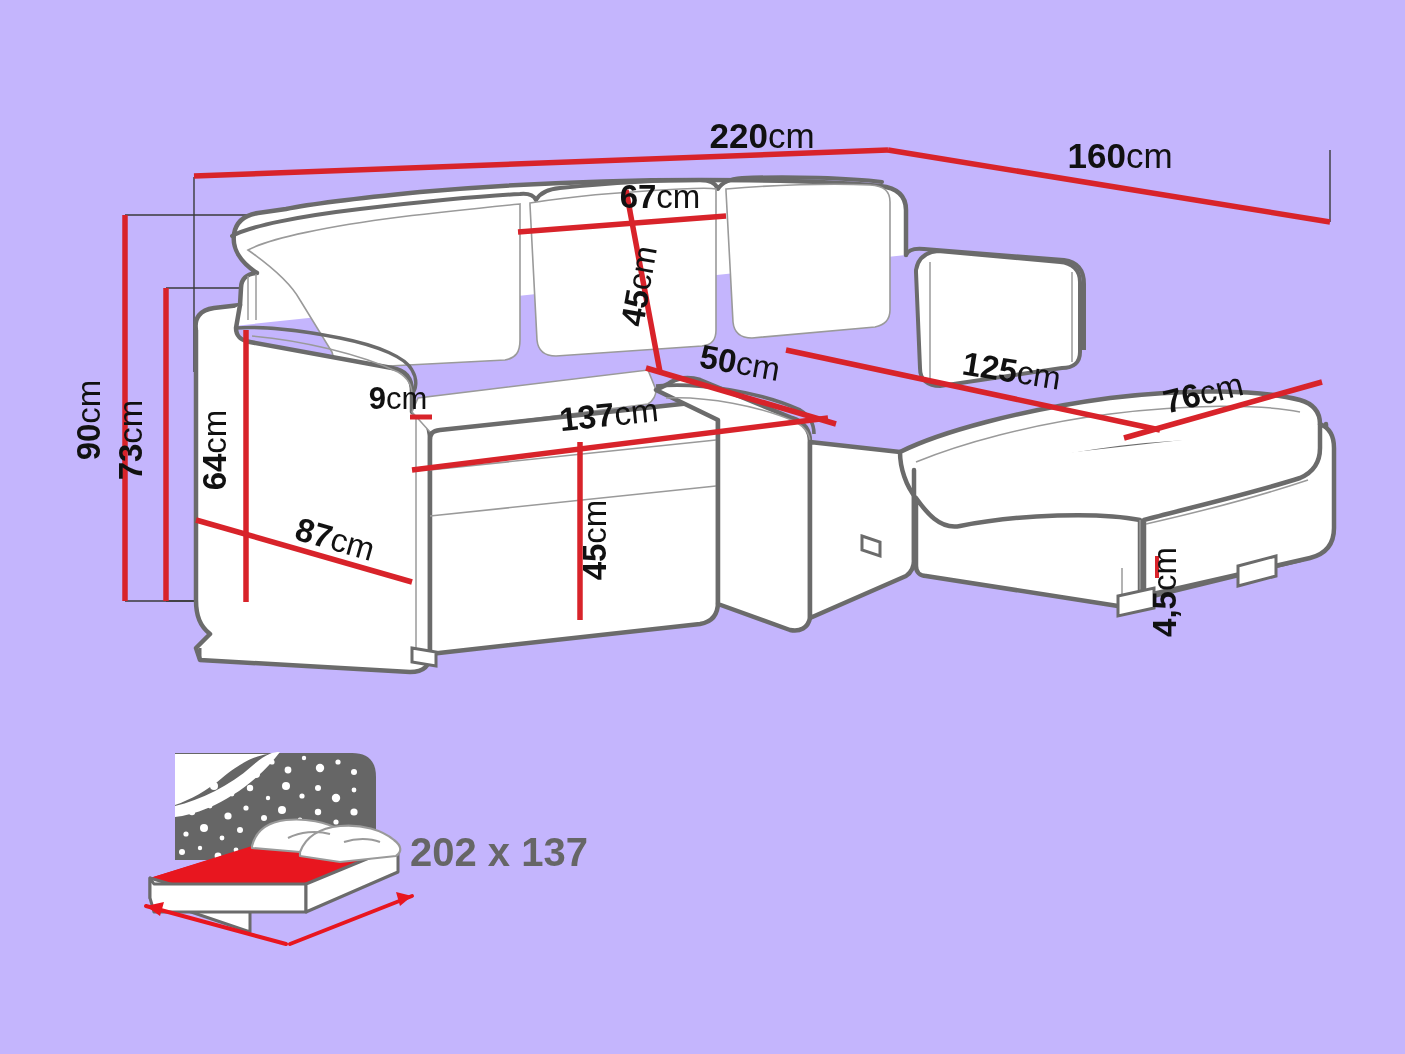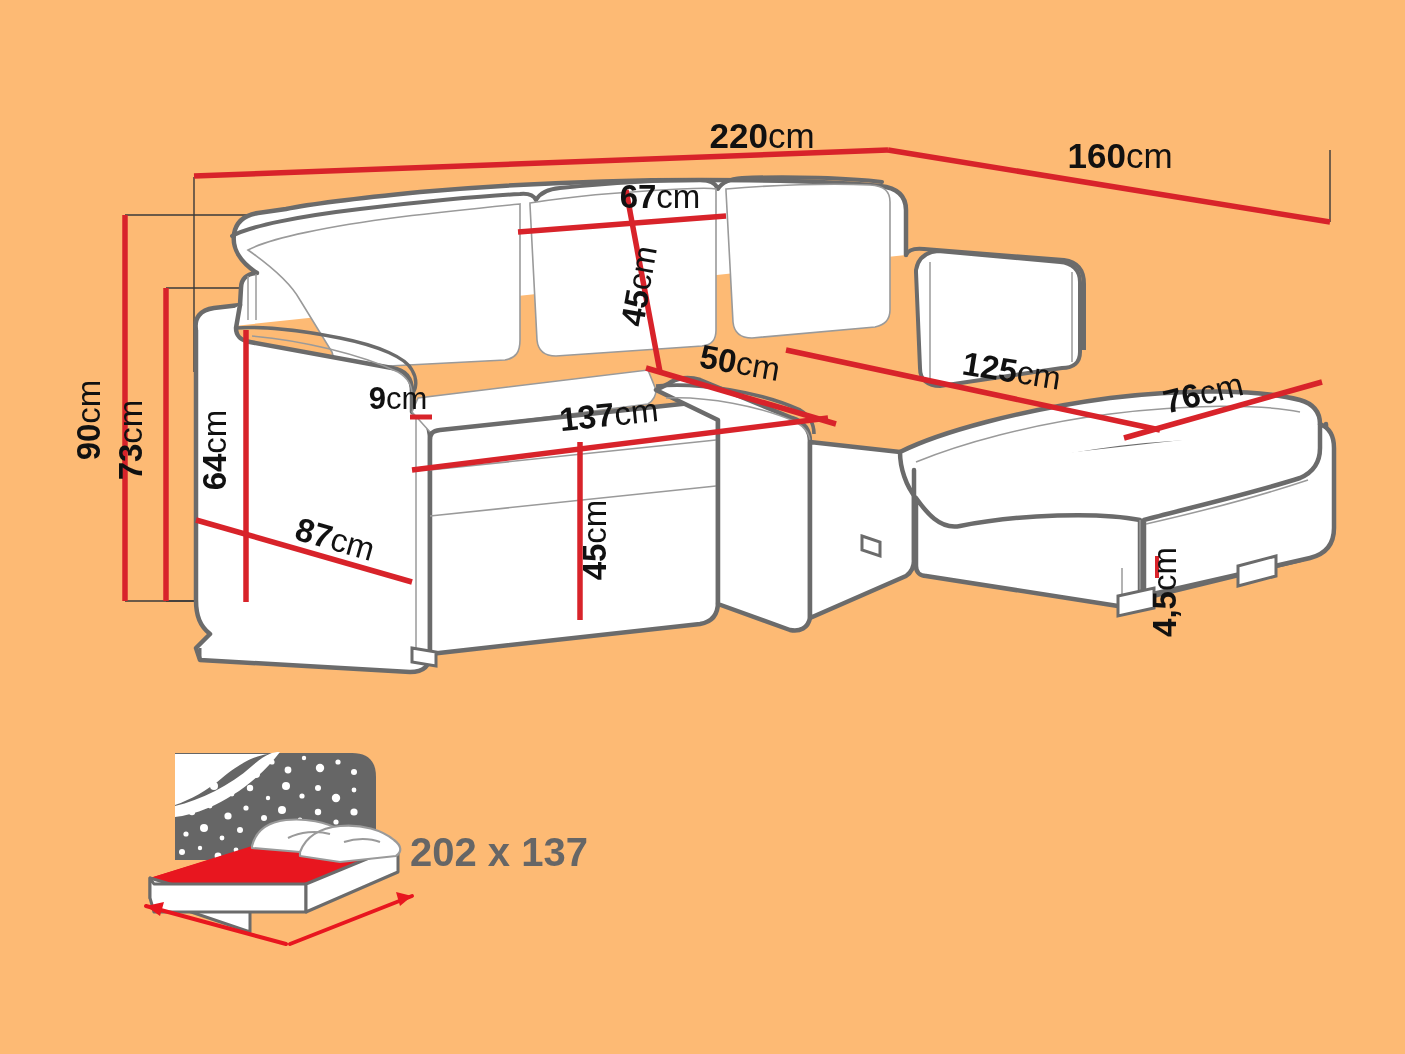--- a/index.html
+++ b/index.html
@@ -7,21 +7,21 @@
     padding: 0;
     background: #ffffff;
   }
   body {
     font-family: "Liberation Sans", sans-serif;
   }
   #stage {
     position: relative;
     width: 1405px;
     height: 1054px;
-    background: #fdba74;
+    background: #c4b5fd;
     overflow: hidden;
   }
   #diagram-svg {
     position: absolute;
     left: 0;
     top: 0;
     width: 1405px;
     height: 1054px;
   }
   .dim-num {

